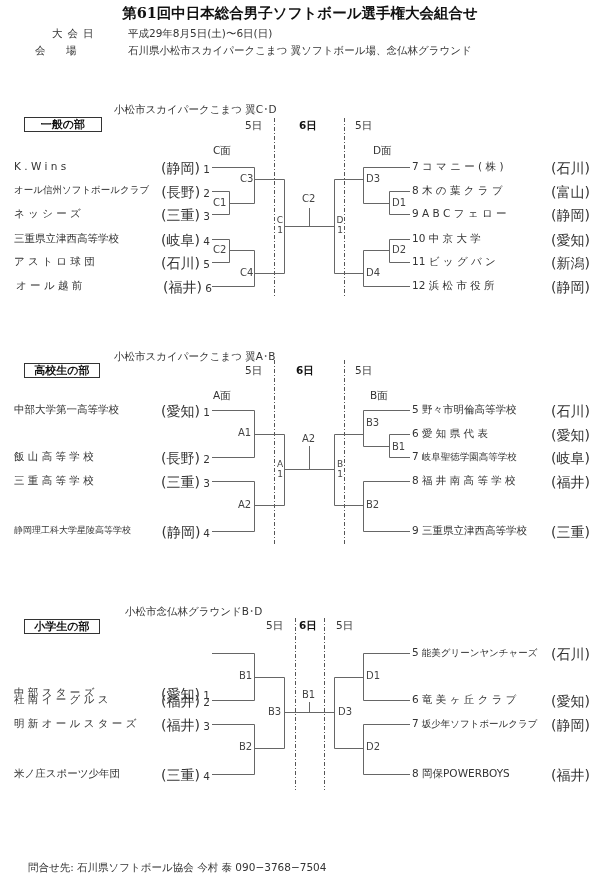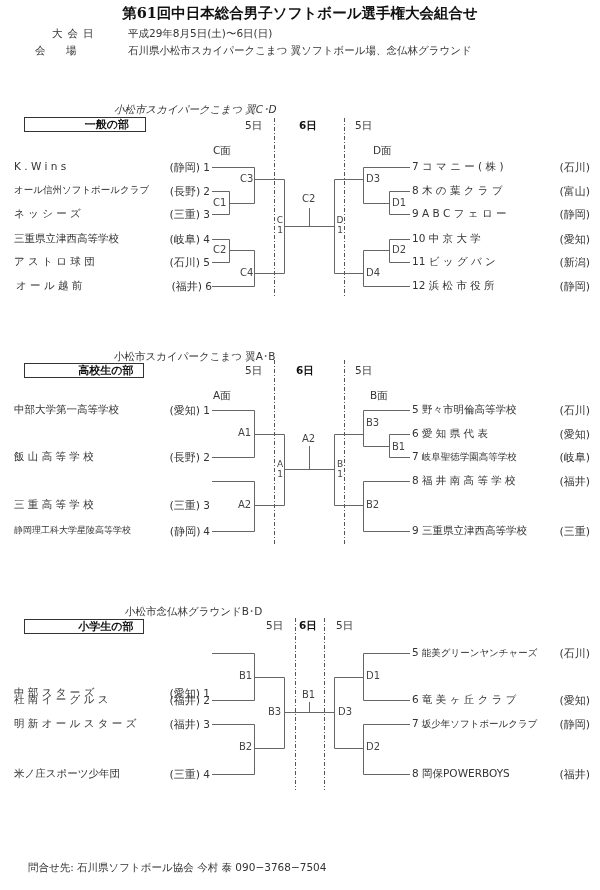--- a/index.html
+++ b/index.html
@@ -5,26 +5,26 @@
   html, body { margin:0; padding:0; background:#ffffff; }
   body { width:600px; height:890px; position:relative; overflow:hidden;
          font-family:"DejaVu Sans", "Liberation Sans", sans-serif; color:#222; }
   .abs { position:absolute; white-space:nowrap; }
   .title { left:0; width:600px; top:4px; text-align:center; font-family:"DejaVu Serif", "Liberation Serif", serif;
            font-size:14.5px; font-weight:bold; color:#111; }
   .meta-label { font-size:10.5px; letter-spacing:5px; color:#333; }
   .meta-value { font-size:10.5px; color:#333; }
   .venue { font-size:10.5px; color:#333; }
   .section-label { border:1px solid #333; font-size:11px; font-weight:bold; height:13px; line-height:13px;
-                   text-align:center; color:#111;padding-left:44px; }
+                   text-align:center; color:#111; }
   .day { font-size:10.5px; color:#333; }
   .day.bold { font-weight:bold; color:#111; }
   .court { font-size:10.5px; color:#333; }
   .team { font-size:10.5px; color:#333; display:flex; justify-content:space-between; }
-  .pref { font-size:11px; color:#333; }
+  .pref { font-size:14px; color:#333; }
   .seed { font-size:10.5px; color:#333; }
   .match { font-size:10px; color:#444; }
   .match-v { font-size:9px; color:#444; line-height:10px; text-align:center; width:8px; }
   .footer { font-size:10.5px; color:#333; }
   svg.lines { position:absolute; left:0; top:0; }
   svg.lines line.b { stroke:#666; stroke-width:1; }
   svg.lines line.d { stroke:#555; stroke-width:1; stroke-dasharray:4 2 1 2; }
 </style>
 </head>
 <body>
@@ -125,21 +125,21 @@
   <line class="b" x1="334.5" y1="748.5" x2="363.5" y2="748.5"></line>
   <line class="b" x1="363.5" y1="653.5" x2="363.5" y2="700.5"></line>
   <line class="b" x1="363.5" y1="653.5" x2="410" y2="653.5"></line>
   <line class="b" x1="363.5" y1="700.5" x2="410" y2="700.5"></line>
   <line class="b" x1="363.5" y1="724.5" x2="363.5" y2="774.5"></line>
   <line class="b" x1="363.5" y1="724.5" x2="410" y2="724.5"></line>
   <line class="b" x1="363.5" y1="774.5" x2="410" y2="774.5"></line>
 </svg>
 
 <div>
-  <div class="abs venue" style="left:114px;top:103px;font-style:italic;">小松市スカイパークこまつ 翼C･D</div>
+  <div class="abs venue" style="left:114px;top:103px;">小松市スカイパークこまつ 翼C･D</div>
   <div class="abs section-label" style="left:24px;top:117px;width:76px;">一般の部</div>
   <div class="abs day" style="left:245px;top:119px;">5日</div>
   <div class="abs day bold" style="left:299px;top:119px;">6日</div>
   <div class="abs day" style="left:355px;top:119px;">5日</div>
   <div class="abs court" style="left:213px;top:144px;">C面</div>
   <div class="abs court" style="left:373px;top:144px;">D面</div>
 
   <div class="abs team" style="left:14px;top:160px;width:196px;">
       <span>K . W i n s</span>
       <span><span class="pref">(静岡)</span> <span class="seed">1</span></span>
@@ -213,21 +213,21 @@
   <div class="abs court" style="left:370px;top:389px;">B面</div>
 
   <div class="abs team" style="left:14px;top:403px;width:196px;">
       <span>中部大学第一高等学校</span>
       <span><span class="pref">(愛知)</span> <span class="seed">1</span></span>
     </div>
   <div class="abs team" style="left:14px;top:450px;width:196px;">
       <span>飯 山 高 等 学 校</span>
       <span><span class="pref">(長野)</span> <span class="seed">2</span></span>
     </div>
-  <div class="abs team" style="left:14px;top:474px;width:196px;margin-top:24px;">
+  <div class="abs team" style="left:14px;top:474px;width:196px;">
       <span>三 重 高 等 学 校</span>
       <span><span class="pref">(三重)</span> <span class="seed">3</span></span>
     </div>
   <div class="abs team" style="left:14px;top:524px;width:196px;font-size:9px;">
       <span>静岡理工科大学星陵高等学校</span>
       <span><span class="pref">(静岡)</span> <span class="seed">4</span></span>
     </div>
 
   <div class="abs team" style="left:412px;top:403px;width:178px;">
       <span><span class="seed">5</span> <span>野々市明倫高等学校</span></span>

